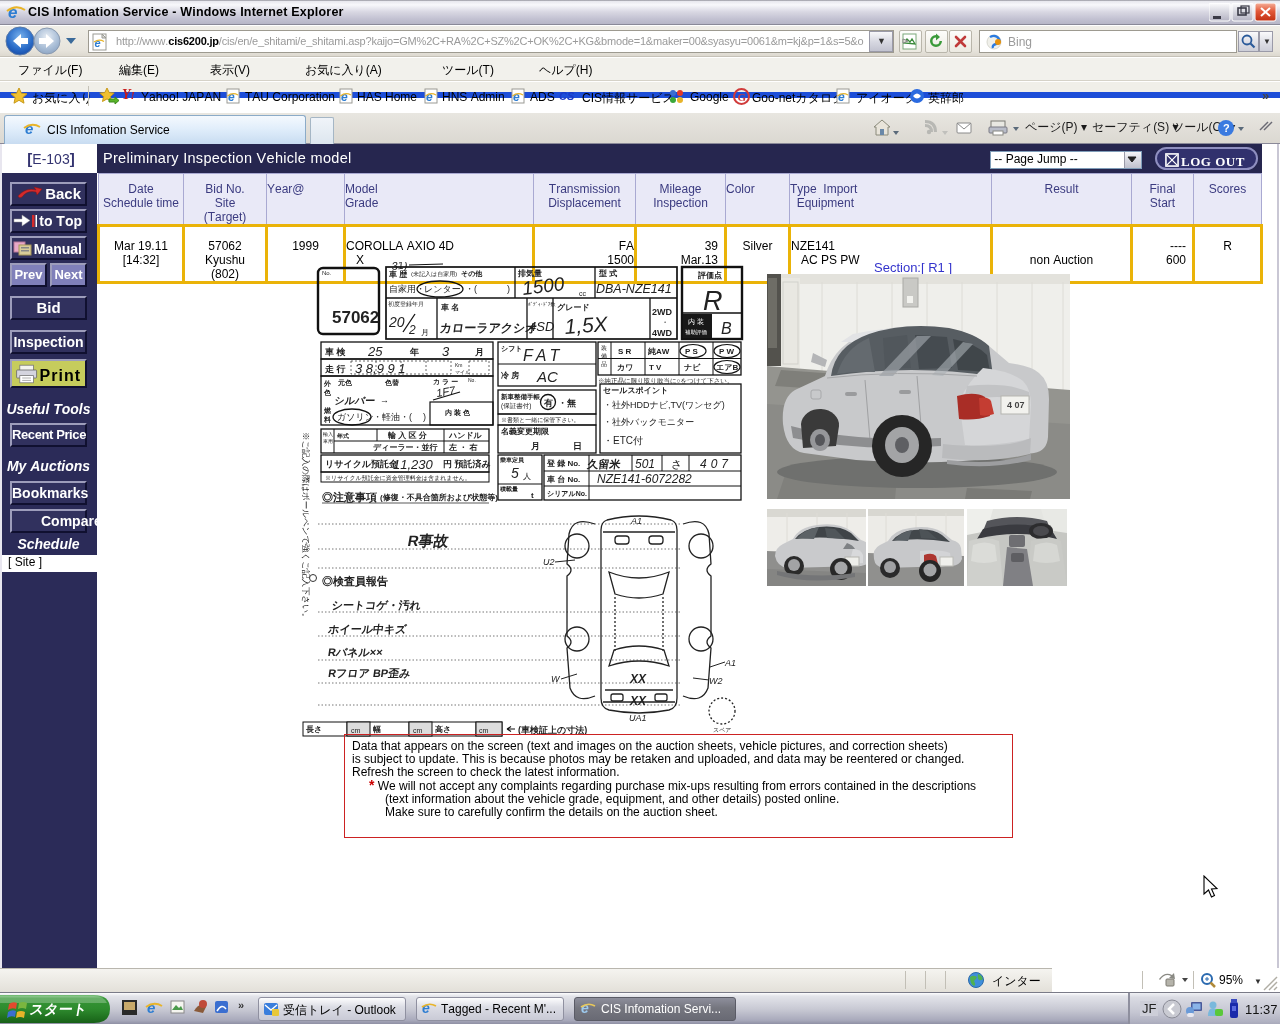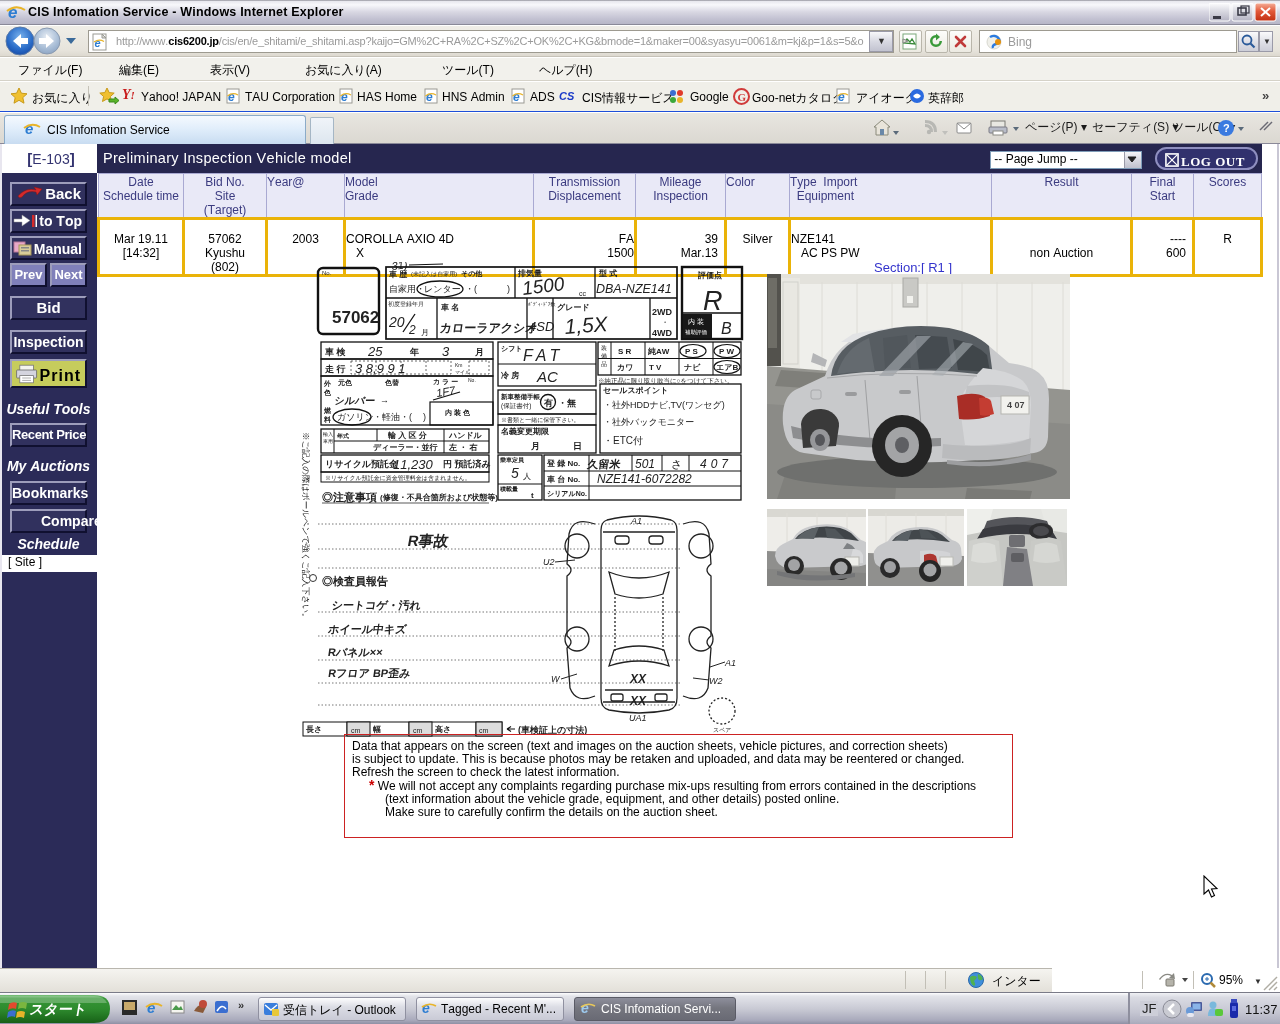--- a/index.html
+++ b/index.html
@@ -18,40 +18,40 @@
 #urlbox { left:88px; top:30px; width:806px; height:23px; background:#fff; border:1px solid #9d9a90; }
 #urltext { left:116px; top:35px; font-size:11px; color:#9a9a9a; white-space:nowrap; width:748px; overflow:hidden; letter-spacing:-0.2px; }
 .toolbtn { top:30px; height:23px; border:1px solid #b9b6ab; border-radius:2px; background:linear-gradient(180deg,#fdfdfb,#eceae2); }
 #bingbox { left:979px; top:30px; width:258px; height:23px; background:#fff; border:1px solid #9d9a90; }
 
 
 #menubar { left:0; top:58px; width:1280px; height:23px; background:#f2f1ec; border-bottom:1px solid #d5d2c8; font-size:12px; color:#000; }
 .mi { position:absolute; top:4px; }
 
 
-#favbar { left:0; top:82px; width:1280px; height:30px; background:#f0efe9; border-bottom:1px solid #1d4ed8; font-size:12px; color:#000; }
+#favbar { left:0; top:82px; width:1280px; height:16px; background:#f0efe9; border-bottom:6px solid #1d4ed8; font-size:12px; color:#000; }
 .fi { position:absolute; top:8px; white-space:nowrap; }
 
 
 #tabrow { left:0; top:113px; width:1280px; height:31px; background:linear-gradient(180deg,#e8e6e0,#dbd8d1); border-bottom:1px solid #8a8998; }
 #tab1 { left:4px; top:2px; width:302px; height:29px; background:linear-gradient(180deg,#f4f9fe 0%,#e1eefb 45%,#c8dcf1 100%); border:1px solid #8babc8; border-bottom:none; border-radius:3px 3px 0 0; position:absolute; }
 #tab2 { left:310px; top:4px; width:24px; height:27px; background:linear-gradient(180deg,#f0f4f9,#dde6ef); border:1px solid #a5b6c5; border-bottom:none; border-radius:2px 2px 0 0; position:absolute; }
 .cmdi { position:absolute; top:6px; font-size:12px; color:#1a1a1a; }
 
 
 #page { left:0; top:144px; width:1280px; height:824px; background:#fff; }
 #navybar { left:97px; top:0px; width:1165px; height:29px; background:#26264f; position:absolute; }
 #e103 { left:5px; top:2px; width:92px; height:26px; background:#fff; position:absolute; color:#333370; font-size:14px; text-align:center; line-height:26px; }
 #sidebar { left:0; top:29px; width:97px; height:795px; background:#2b2b58; position:absolute; }
 #pagejump { left:990px; top:7px; width:152px; height:18px; background:#fff; border:1px solid #7f9db9; position:absolute; font-size:12px; }
 #logout { left:1155px; top:3px; width:103px; height:23px; background:#31316d; border:2px solid #8f8fc0; border-radius:12px; position:absolute; color:#fff; font-family:"Liberation Serif",serif; font-weight:bold; font-size:13px; text-align:center; line-height:19px; letter-spacing:0.5px; }
 
 
 #vtable { left:97px; top:29px; position:absolute; border-collapse:collapse; table-layout:fixed; font-size:12px; }
-#vtable th { background:#e9e9f7; color:#3b3b80; font-weight:normal; border:1px solid #a9a9d2; vertical-align:top; padding-top:1px; }
+#vtable th { background:#e9e9f7; color:#3b3b80; font-weight:normal; border:1px solid #a9a9d2; vertical-align:top; padding-top:8px; }
 #vtable td { background:#fff; color:#000; border:3px solid #eab308; vertical-align:top; padding-top:12px; }
 
 
 .sbtn { position:absolute; left:10px; width:77px; height:24px; background:#31315e;
   border-top:2px solid #9d9dbb; border-left:2px solid #9d9dbb; border-right:2px solid #101030; border-bottom:2px solid #101030;
   color:#fff; font-weight:bold; font-size:15px; text-align:center; line-height:20px; white-space:nowrap; overflow:visible; }
 .slabel { position:absolute; left:0; width:97px; color:#fff; font-style:italic; font-weight:bold; font-size:14px; text-align:center; }
 
 
 #redbox { left:344px; top:590px; width:669px; height:104px; border:1px solid #cc2222; position:absolute; font-size:12px; color:#000; }
@@ -182,21 +182,21 @@
       <th>Mileage<br>Inspection</th>
       <th style="text-align:left;">Color</th>
       <th style="text-align:left;">Type&nbsp; Import<br>&nbsp;&nbsp;Equipment</th>
       <th>Result</th>
       <th>Final<br>Start</th>
       <th>Scores</th>
     </tr>
     <tr style="height:45px">
       <td style="text-align:center">Mar 19.11<br>[14:32]</td>
       <td style="text-align:center">57062<br>Kyushu<br>(802)</td>
-      <td style="text-align:center">2003</td>
+      <td style="text-align:center">1999</td>
       <td>COROLLA AXIO 4D<br>&nbsp;&nbsp;&nbsp;X</td>
       <td style="text-align:right">FA<br>1500</td>
       <td style="text-align:right;padding-right:6px;">39<br>Mar.13</td>
       <td style="text-align:center">Silver</td>
       <td>NZE141<br>&nbsp;&nbsp;&nbsp;AC PS PW</td>
       <td style="text-align:center;"><br>non Auction</td>
       <td style="text-align:right;padding-right:6px;">----<br>600</td>
       <td style="text-align:center">R</td>
     </tr>
   </tbody>

